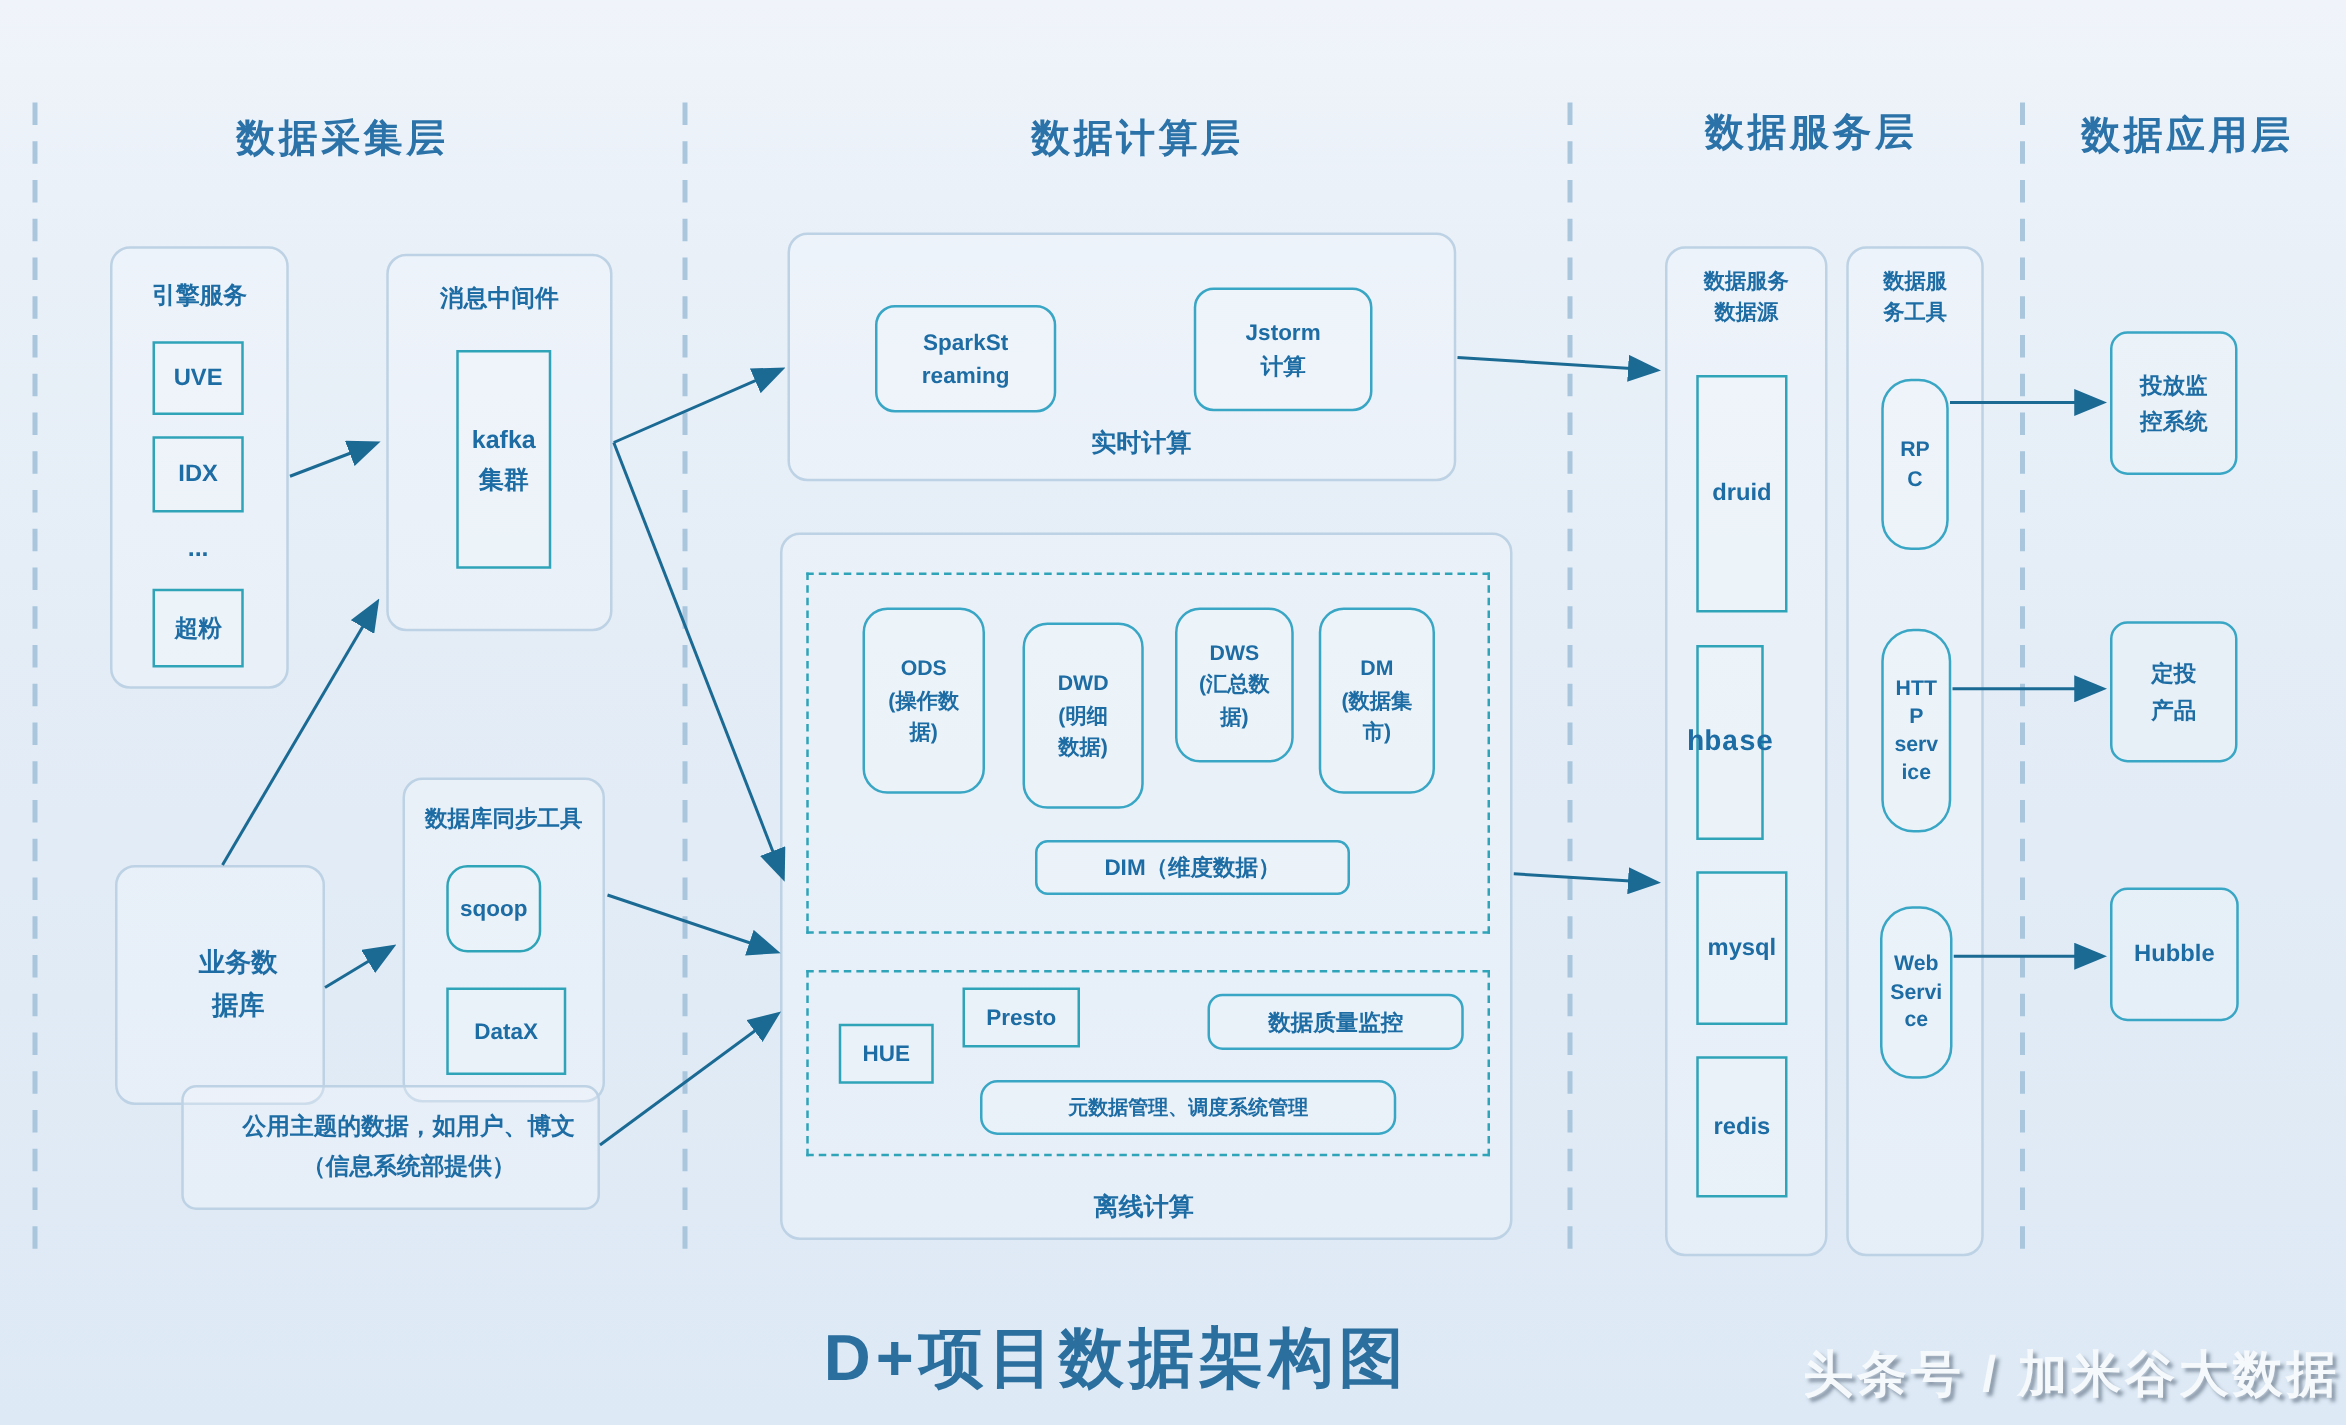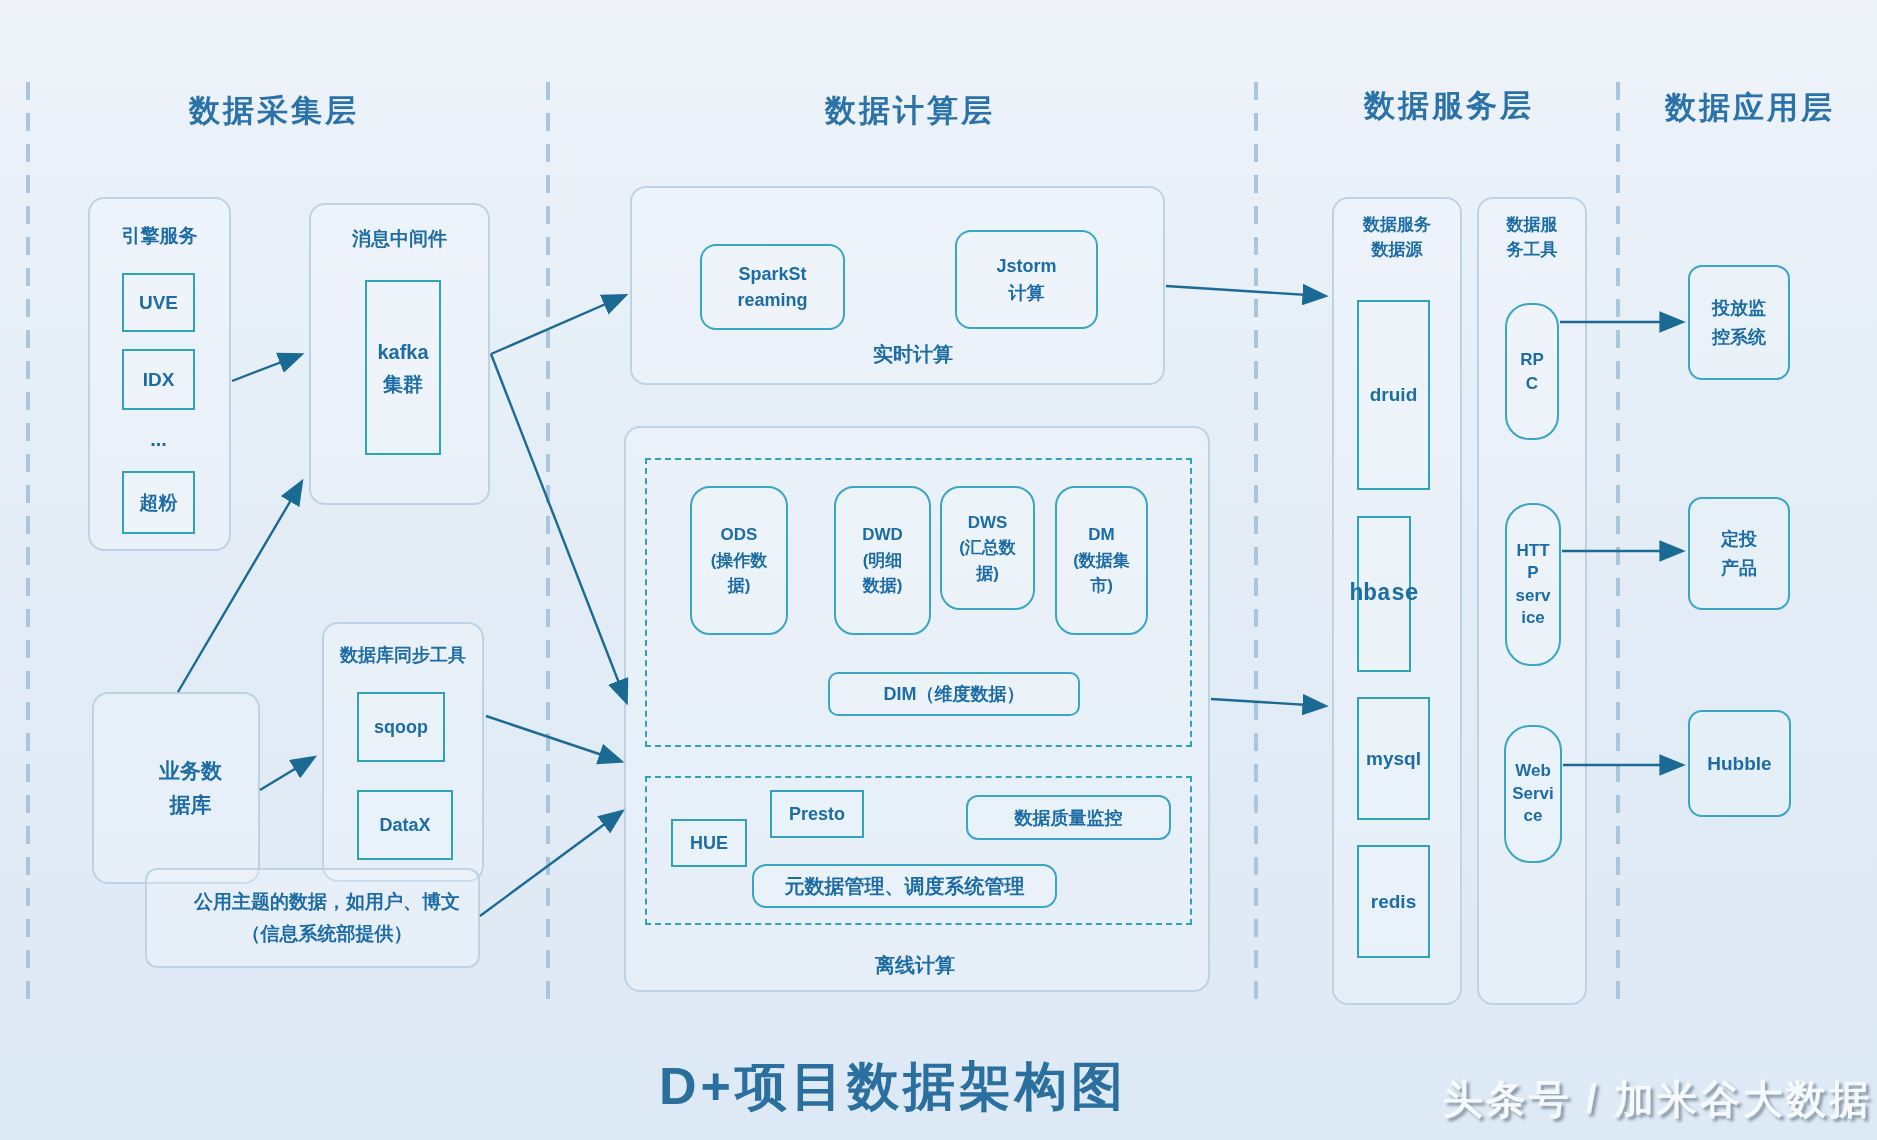--- a/index.html
+++ b/index.html
@@ -69,53 +69,53 @@
   <div class="abs container z2" style="left:309px;top:203px;width:181px;height:302px;"></div>
   <div class="abs ctitle z2" style="left:309px;top:226px;width:181px;font-size:19px;">消息中间件</div>
   <div class="abs box-sq pre z2" style="left:365px;top:280px;width:76px;height:175px;font-size:20px;line-height:1.6;">kafka
 集群</div>
 
   <div class="abs container pre z2" style="left:92px;top:692px;width:168px;height:192px;display:flex;align-items:center;justify-content:center;text-align:center;font-size:21px;font-weight:700;color:#1d6ca4;line-height:1.6;">业务数
 据库</div>
 
   <div class="abs container z2" style="left:322px;top:622px;width:162px;height:260px;"></div>
   <div class="abs ctitle z2" style="left:312px;top:643px;width:182px;font-size:18px;">数据库同步工具</div>
-  <div class="abs box-sq z2" style="left:357px;top:692px;width:88px;height:70px;font-size:18px;">sqoop</div>
+  <div class="abs box-sq z2" style="left:357px;top:692px;width:76px;height:70px;font-size:18px;border-radius:17px;">sqoop</div>
   <div class="abs box-sq z2" style="left:357px;top:790px;width:96px;height:70px;font-size:18px;">DataX</div>
 
   <div class="abs container pre z2" style="left:145px;top:868px;width:335px;height:100px;border-radius:12px;display:flex;align-items:center;justify-content:center;text-align:center;font-size:19px;font-weight:700;color:#1d6ca4;line-height:1.7;">公用主题的数据，如用户、博文
 （信息系统部提供）</div>
 
   <div class="abs container z2" style="left:630px;top:186px;width:535px;height:199px;"></div>
   <div class="abs box-rd pre z2" style="left:700px;top:244px;width:145px;height:86px;font-size:18px;line-height:1.45;">SparkSt
 reaming</div>
   <div class="abs box-rd pre z2" style="left:955px;top:230px;width:143px;height:99px;font-size:18px;line-height:1.5;">Jstorm
 计算</div>
   <div class="abs lbl z2" style="left:813px;top:341px;width:200px;font-size:20px;">实时计算</div>
 
   <div class="abs container z2" style="left:624px;top:426px;width:586px;height:566px;"></div>
   <div class="abs dash-box z2" style="left:645px;top:458px;width:547px;height:289px;"></div>
   <div class="abs box-rd pre z2" style="left:690px;top:486px;width:98px;height:149px;font-size:17px;line-height:1.5;border-radius:20px;">ODS
 (操作数
 据)</div>
-  <div class="abs box-rd pre z2" style="left:818px;top:486px;width:97px;height:149px;font-size:17px;line-height:1.5;border-radius:20px;margin-left:16px;">DWD
+  <div class="abs box-rd pre z2" style="left:818px;top:498px;width:97px;height:149px;font-size:17px;line-height:1.5;border-radius:20px;">DWD
 (明细
 数据)</div>
   <div class="abs box-rd pre z2" style="left:940px;top:486px;width:95px;height:124px;font-size:17px;line-height:1.5;border-radius:20px;">DWS
 (汇总数
 据)</div>
   <div class="abs box-rd pre z2" style="left:1055px;top:486px;width:93px;height:149px;font-size:17px;line-height:1.5;border-radius:20px;">DM
 (数据集
 市)</div>
   <div class="abs box-rd z2" style="left:828px;top:672px;width:252px;height:44px;font-size:18px;border-radius:10px;">DIM（维度数据）</div>
   <div class="abs dash-box z2" style="left:645px;top:776px;width:547px;height:149px;"></div>
   <div class="abs box-sq z2" style="left:671px;top:791px;width:76px;height:48px;font-size:18px;margin-top:28px;">HUE</div>
   <div class="abs box-sq z2" style="left:770px;top:790px;width:94px;height:48px;font-size:18px;">Presto</div>
   <div class="abs box-rd z2" style="left:966px;top:795px;width:205px;height:45px;font-size:18px;border-radius:12px;">数据质量监控</div>
-  <div class="abs box-rd z2" style="left:752px;top:864px;width:305px;height:44px;font-size:20px;border-radius:14px;">元数据管理、调度系统管理</div>
+  <div class="abs box-rd z2" style="left:784px;top:864px;width:333px;height:44px;font-size:16px;border-radius:14px;">元数据管理、调度系统管理</div>
   <div class="abs lbl z2" style="left:815px;top:952px;width:200px;font-size:20px;">离线计算</div>
 
   <div class="abs container z2" style="left:1332px;top:197px;width:130px;height:808px;"></div>
   <div class="abs ctitle pre z2" style="left:1332px;top:213px;width:130px;font-size:17px;line-height:1.45;">数据服务
 数据源</div>
   <div class="abs box-sq z2" style="left:1357px;top:300px;width:73px;height:190px;font-size:19px;">druid</div>
   <div class="abs box-sq z2" style="left:1357px;top:516px;width:54px;height:156px;font-size:23px;font-family:Liberation Mono, monospace;">hbase</div>
   <div class="abs box-sq z2" style="left:1357px;top:697px;width:73px;height:123px;font-size:19px;">mysql</div>
   <div class="abs box-sq z2" style="left:1357px;top:845px;width:73px;height:113px;font-size:19px;">redis</div>
 

